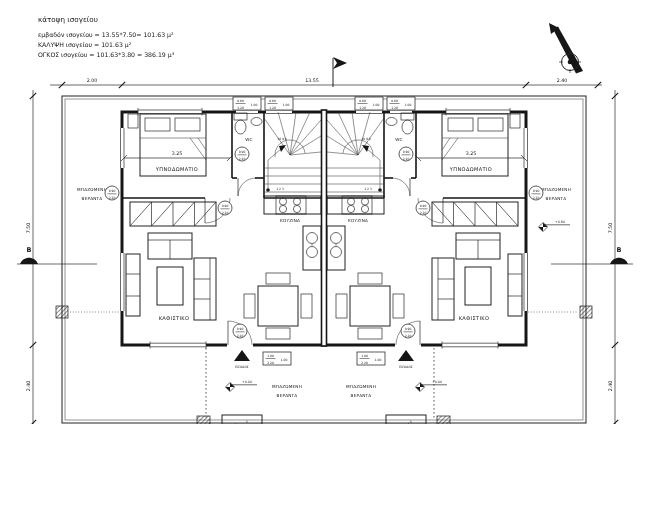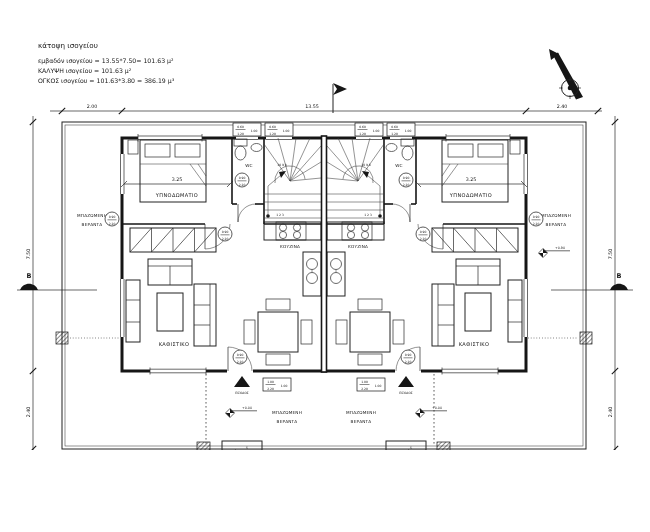--- a/index.html
+++ b/index.html
@@ -1,16 +1,16 @@
 <!DOCTYPE html>
 <html><head>
 <meta charset="utf-8">
 <style>
   html,body{margin:0;padding:0;background:#fff;}
-  #page{width:650px;height:424px;background:#fff;position:relative;overflow:hidden;margin-top:26px;}
+  #page{width:650px;height:424px;background:#fff;position:relative;overflow:hidden;}
   svg{font-family:"DejaVu Sans",sans-serif;}
   svg text{fill:#161616;}
   .w3{stroke:#161616;stroke-width:3;fill:none}
   .w15{stroke:#161616;stroke-width:1.6;fill:none}
   .w1{stroke:#222222;stroke-width:1;fill:none}
   .w07{stroke:#2a2a2a;stroke-width:.7;fill:none}
   .w05{stroke:#3a3a3a;stroke-width:.55;fill:none}
   .dash{stroke:#333;stroke-width:.8;stroke-dasharray:1.6 2.4;fill:none}
   .dot{stroke:#444;stroke-width:.8;stroke-dasharray:.8 2;fill:none}
   .fillb{fill:#161616;stroke:none}

